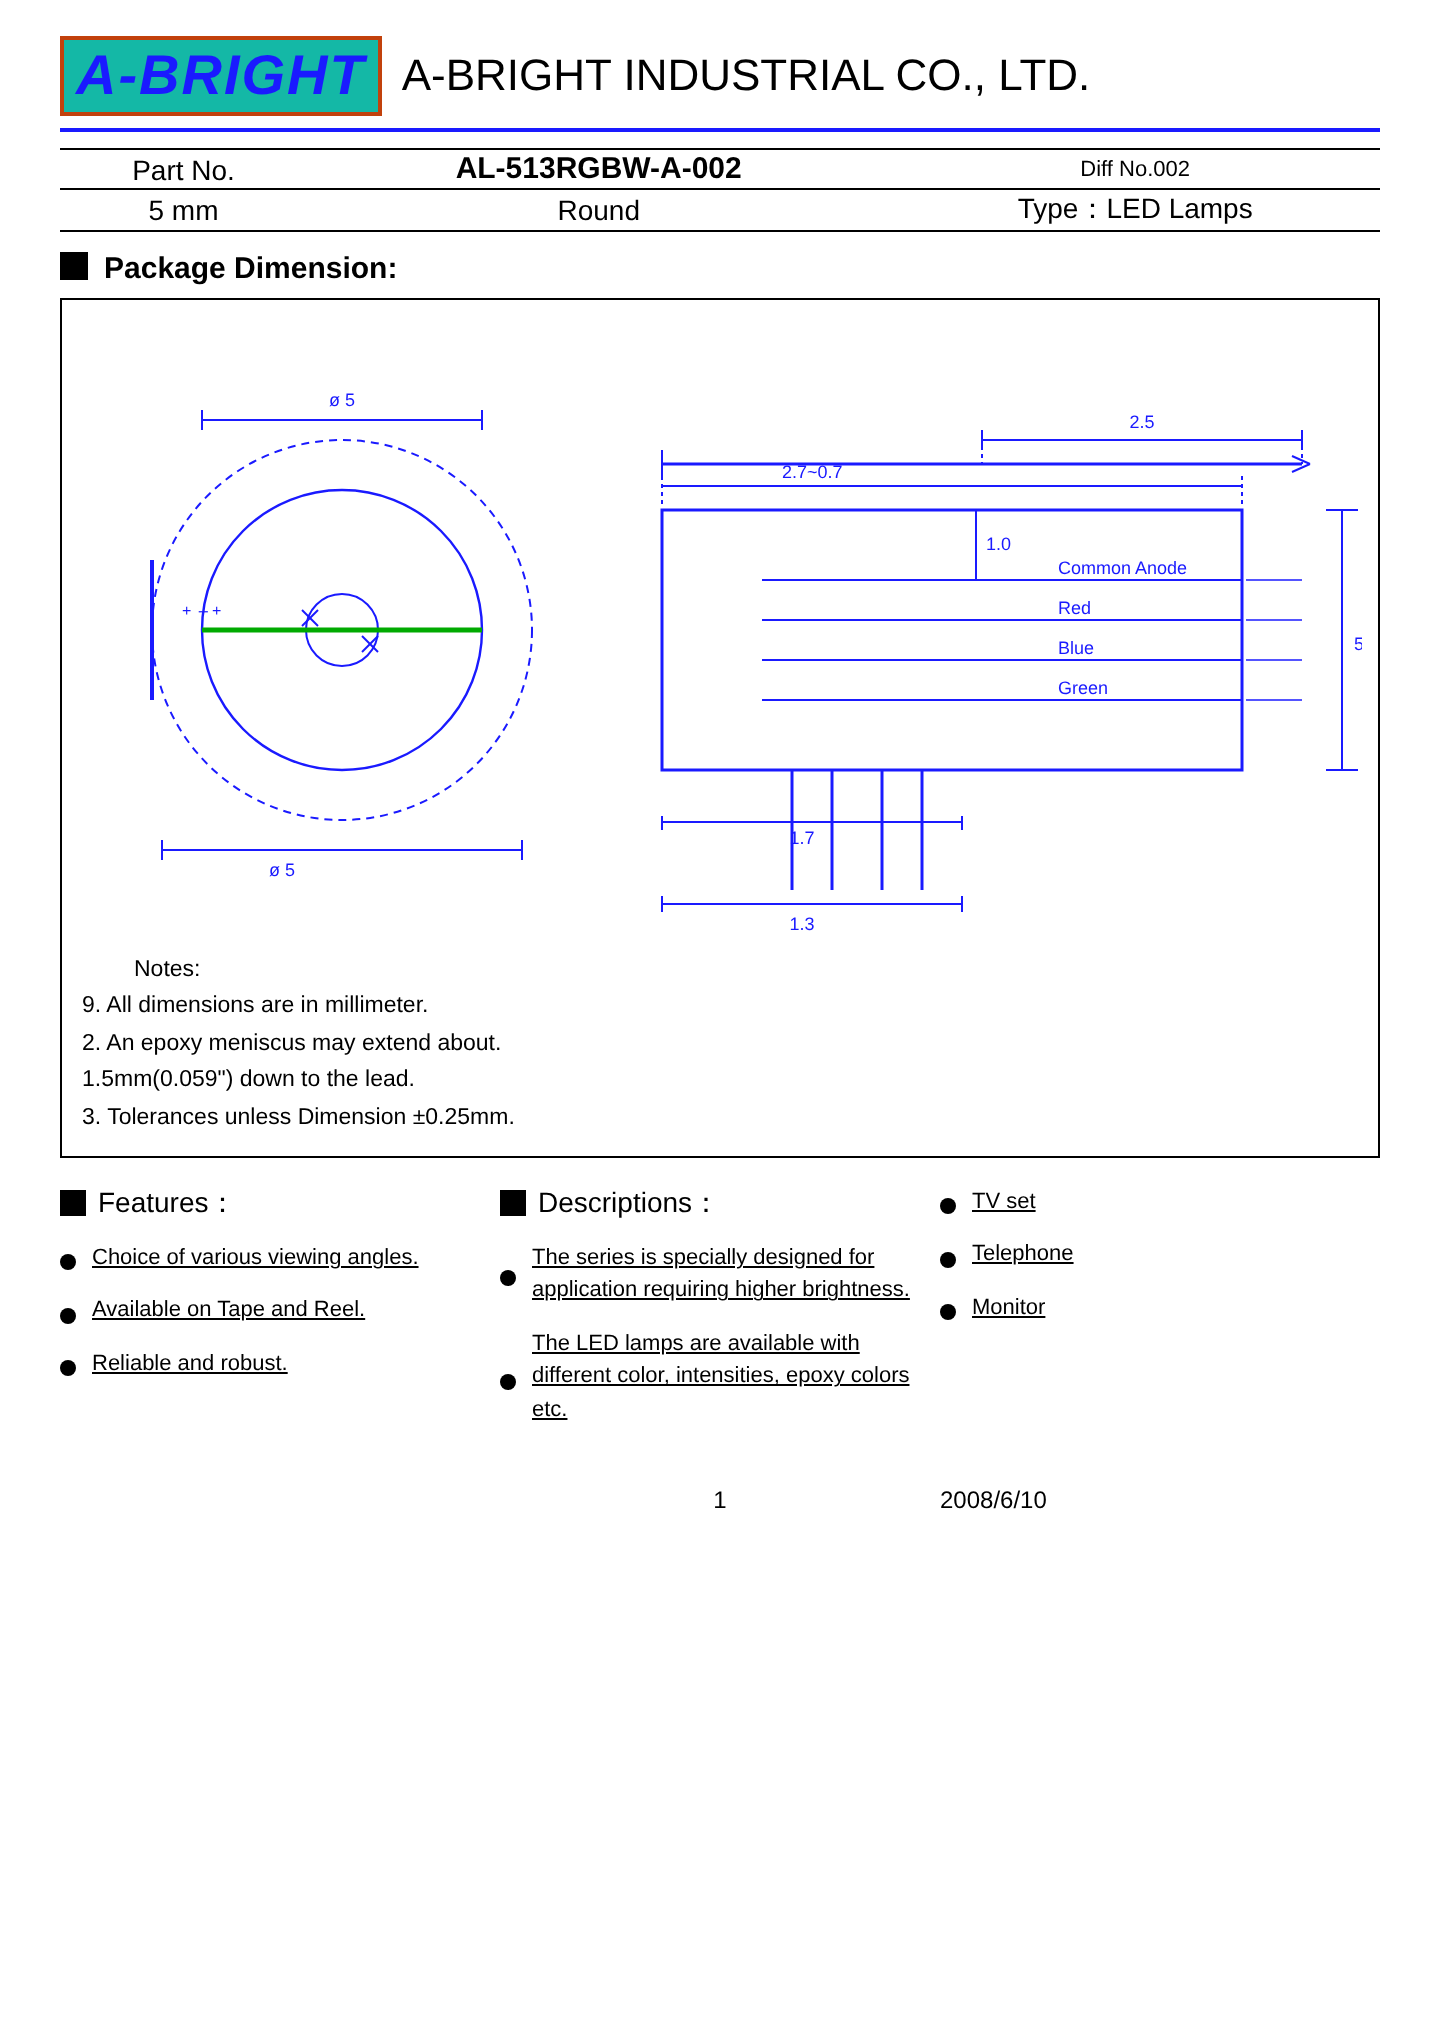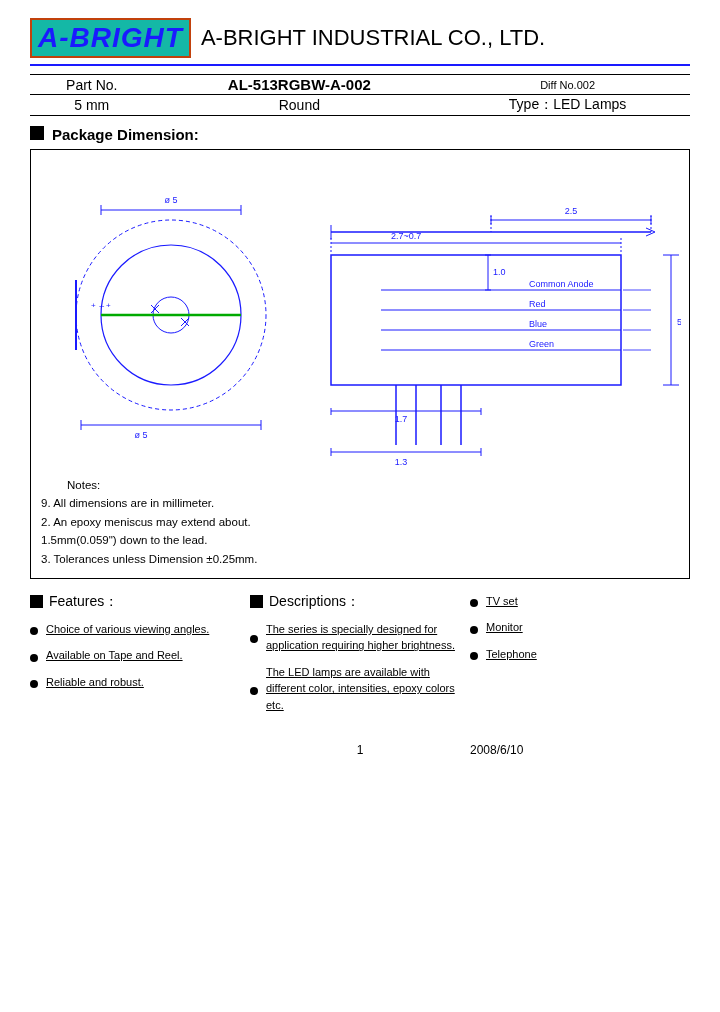--- a/index.html
+++ b/index.html
@@ -320,25 +320,25 @@
     </div>
   </div>
 
   <div class="bottom-col">
     <div class="bullet-item">
       <div class="bullet-dot"></div>
       <span>TV set</span>
     </div>
     <div class="bullet-item">
       <div class="bullet-dot"></div>
+      <span>Telephone</span>
+    </div>
+    <div class="bullet-item">
+      <div class="bullet-dot"></div>
       <span>Monitor</span>
-    </div>
-    <div class="bullet-item">
-      <div class="bullet-dot"></div>
-      <span>Telephone</span>
     </div>
   </div>
 
 </div>
 
 <div class="footer">
   <span style="flex:1;"></span>
   <span class="page-num">1</span>
   <span style="flex:1; ">2008/6/10</span>
 </div>

